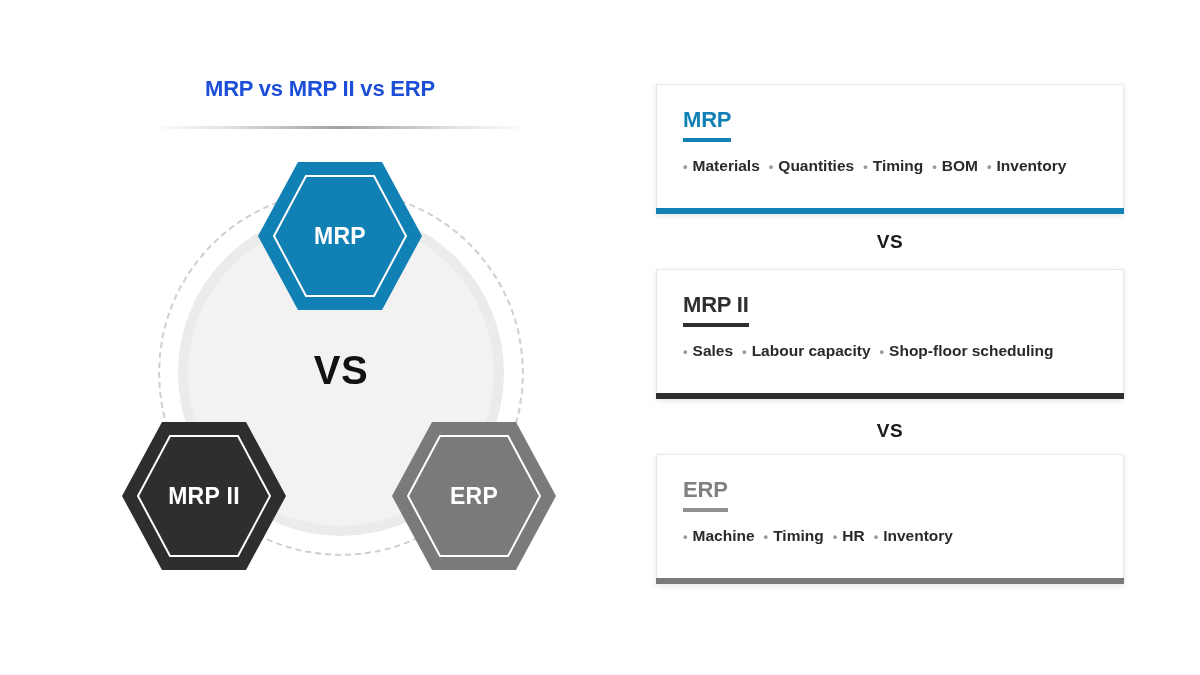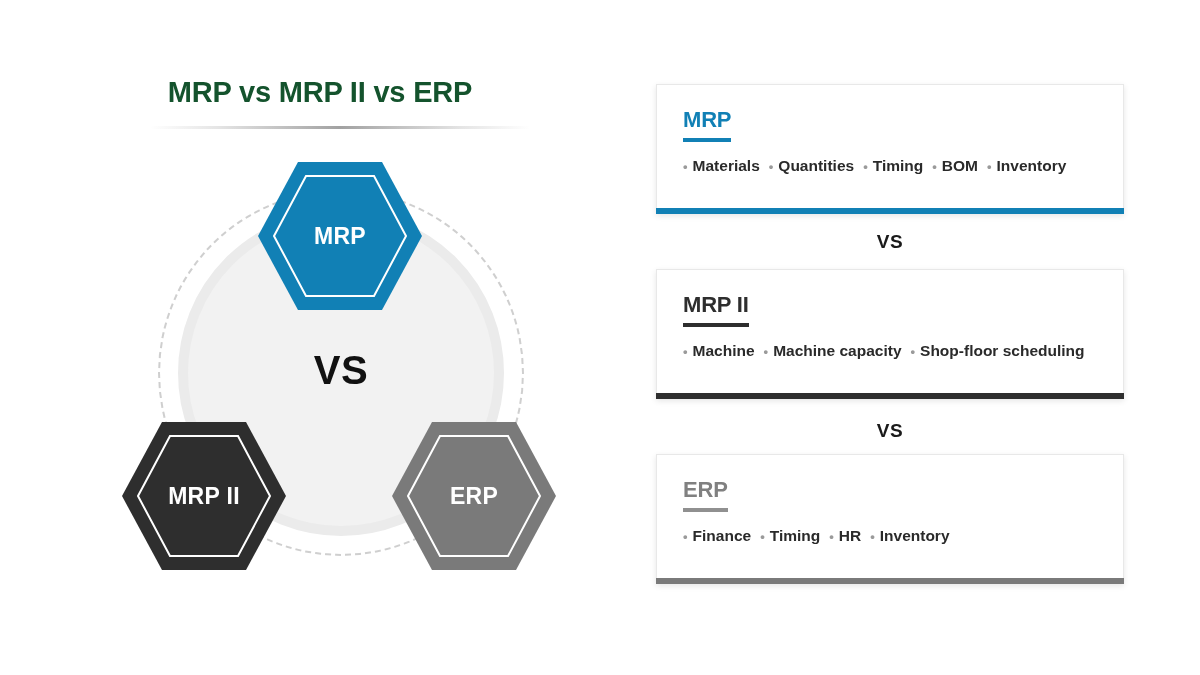--- a/index.html
+++ b/index.html
@@ -30,24 +30,24 @@
     width: 640px;
     height: 675px;
   }
 
   .page-title {
     position: absolute;
     left: 0;
     top: 76px;
     width: 640px;
     text-align: center;
-    font-size: 29px;
+    font-size: 22px;
     font-weight: bold;
     letter-spacing: -0.2px;
-    color: #14532d;
+    color: #1d4ed8;
     white-space: nowrap;
   }
 
   .title-divider {
     position: absolute;
     left: 150px;
     top: 126px;
     width: 380px;
     height: 3px;
     background: linear-gradient(to right,
@@ -254,29 +254,29 @@
         <span class="card-item"><span class="bullet">•</span><span>Materials</span></span><span class="card-item"><span class="bullet">•</span><span>Quantities</span></span><span class="card-item"><span class="bullet">•</span><span>Timing</span></span><span class="card-item"><span class="bullet">•</span><span>BOM</span></span><span class="card-item"><span class="bullet">•</span><span>Inventory</span></span>
       </div>
     </div>
     <div class="card-accent accent-1"></div>
 
     <div class="vs-sep vs-sep-1">VS</div>
 
     <div class="card card-2">
       <div class="card-heading">MRP II</div>
       <div class="card-items">
-        <span class="card-item"><span class="bullet">•</span><span>Machine</span></span><span class="card-item"><span class="bullet">•</span><span>Machine capacity</span></span><span class="card-item"><span class="bullet">•</span><span>Shop-floor scheduling</span></span>
+        <span class="card-item"><span class="bullet">•</span><span>Sales</span></span><span class="card-item"><span class="bullet">•</span><span>Labour capacity</span></span><span class="card-item"><span class="bullet">•</span><span>Shop-floor scheduling</span></span>
       </div>
     </div>
     <div class="card-accent accent-2"></div>
 
     <div class="vs-sep vs-sep-2">VS</div>
 
     <div class="card card-3">
       <div class="card-heading">ERP</div>
       <div class="card-items">
-        <span class="card-item"><span class="bullet">•</span><span>Finance</span></span><span class="card-item"><span class="bullet">•</span><span>Timing</span></span><span class="card-item"><span class="bullet">•</span><span>HR</span></span><span class="card-item"><span class="bullet">•</span><span>Inventory</span></span>
+        <span class="card-item"><span class="bullet">•</span><span>Machine</span></span><span class="card-item"><span class="bullet">•</span><span>Timing</span></span><span class="card-item"><span class="bullet">•</span><span>HR</span></span><span class="card-item"><span class="bullet">•</span><span>Inventory</span></span>
       </div>
     </div>
     <div class="card-accent accent-3"></div>
 
   </div>
 </div>
 
 </body></html>

